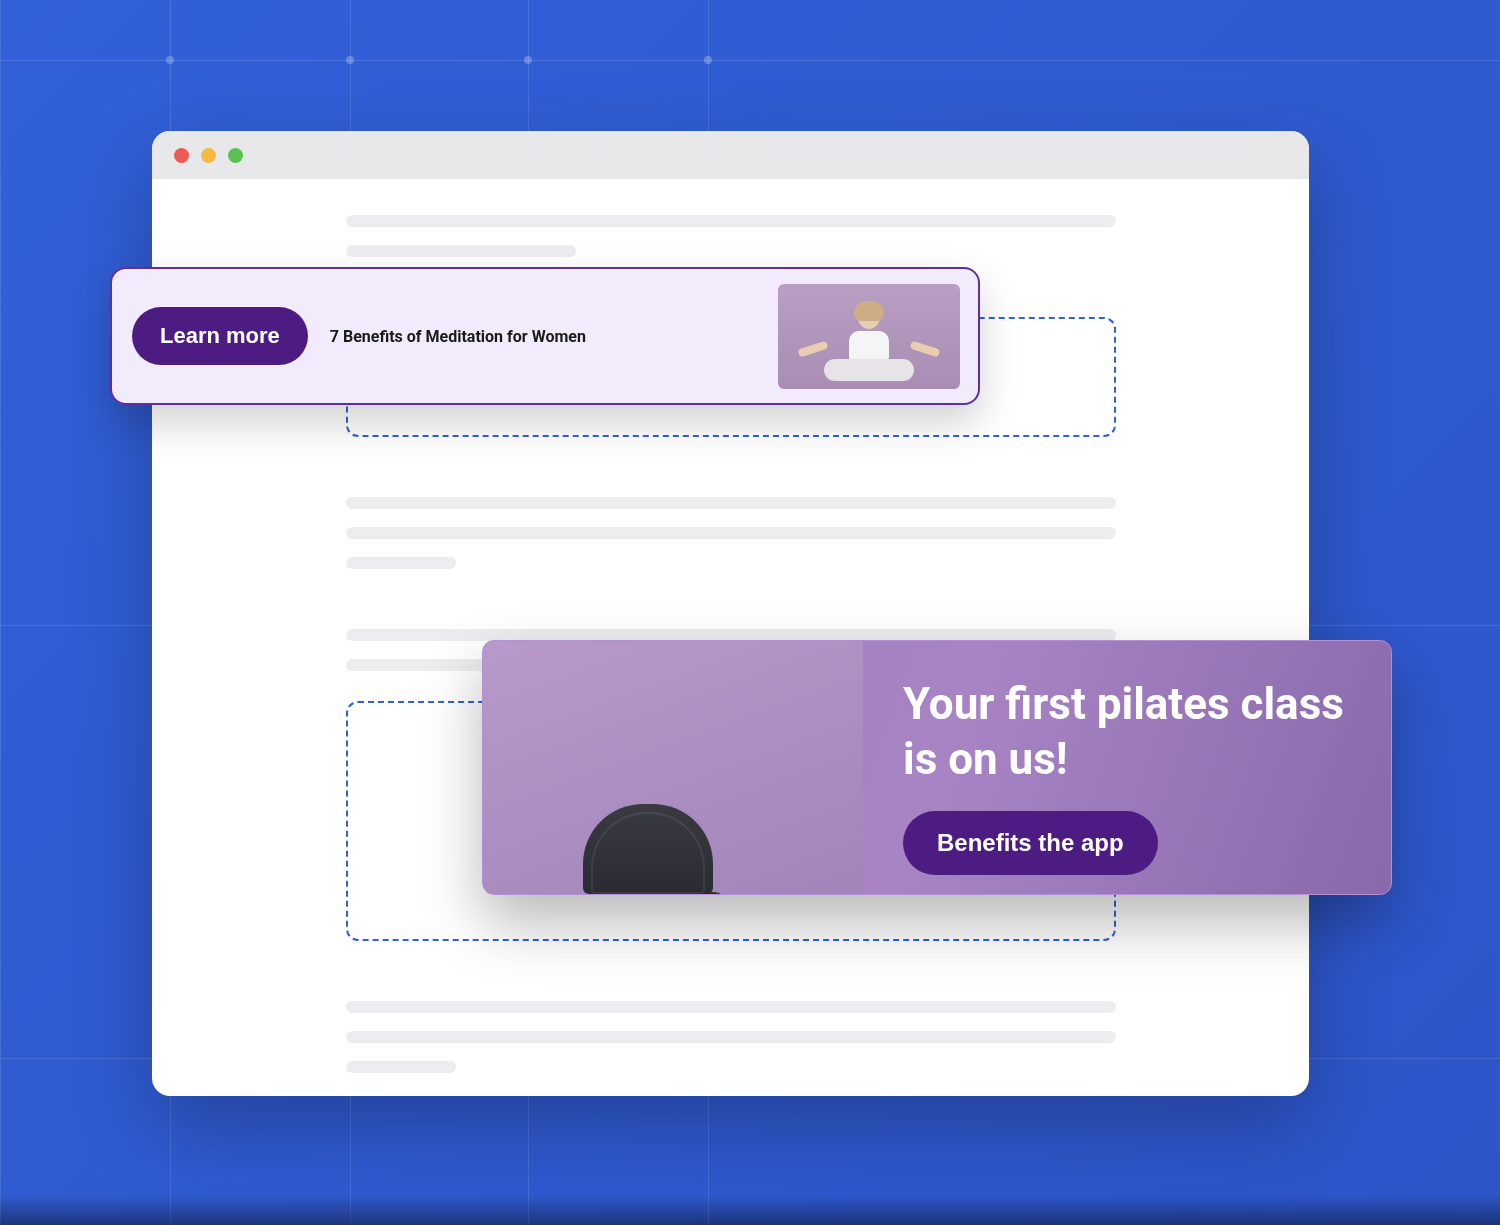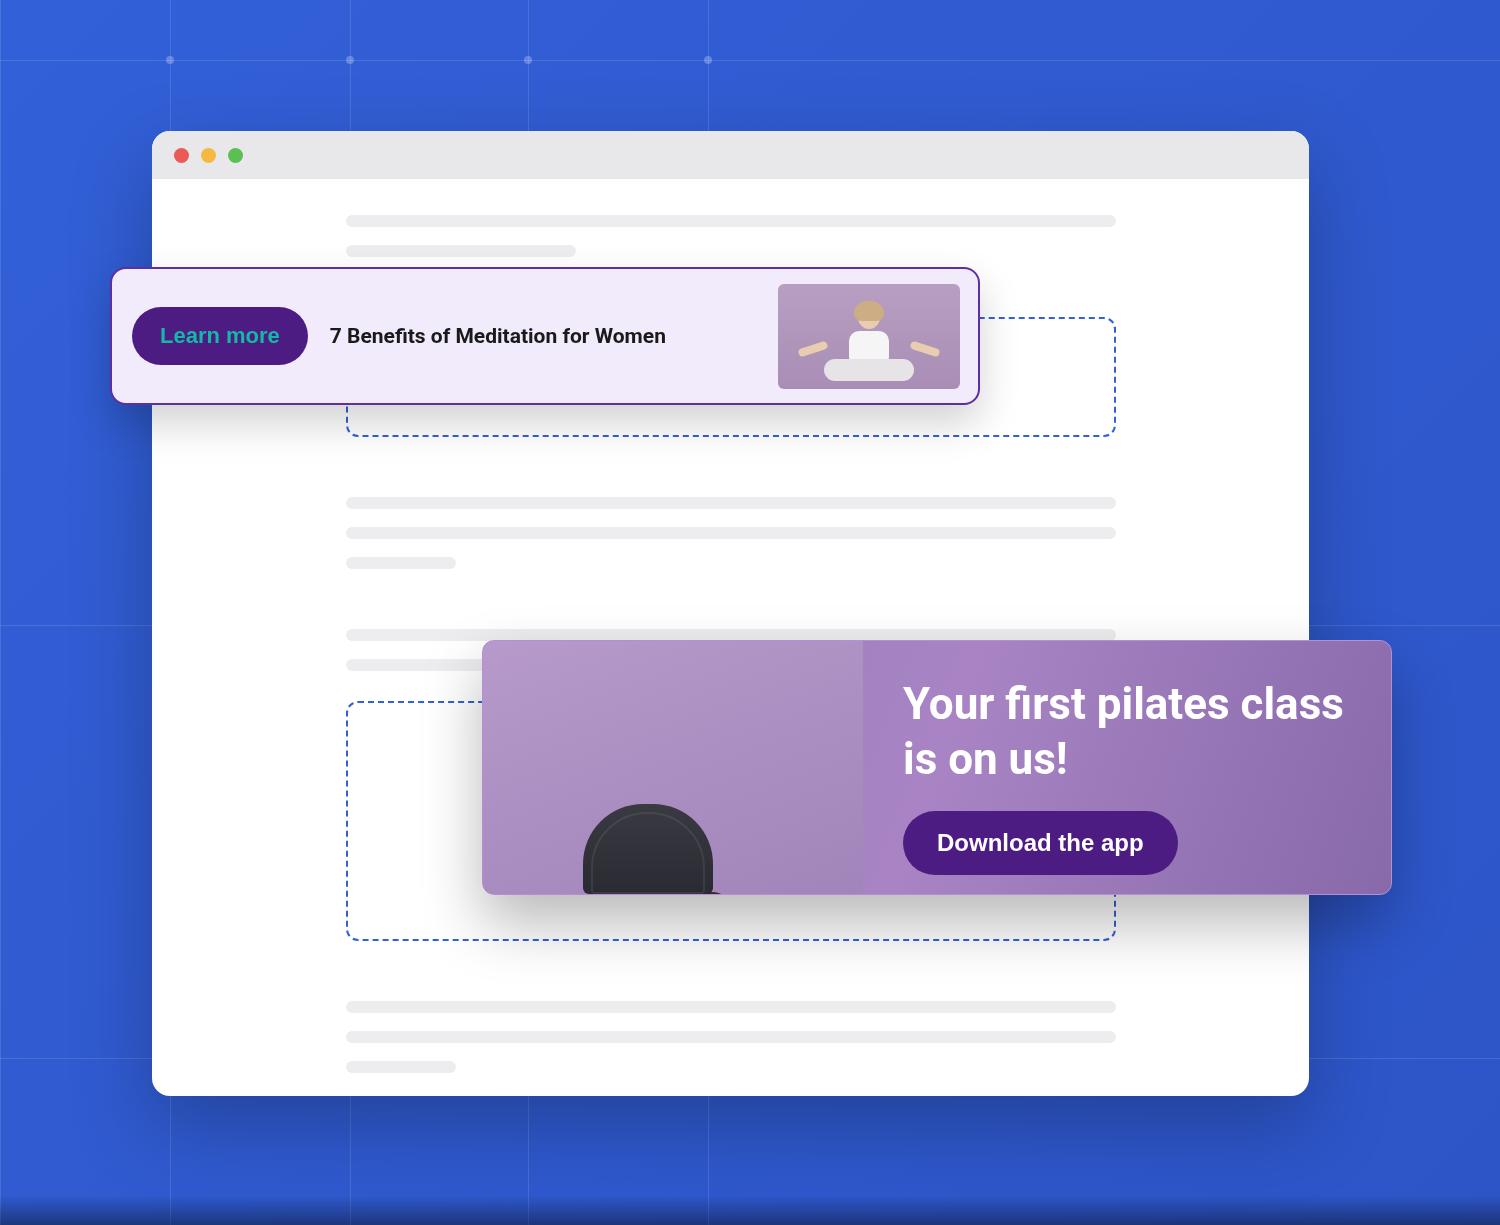--- a/index.html
+++ b/index.html
@@ -107,31 +107,31 @@
       border-radius: 16px;
       display: flex;
       align-items: center;
       padding: 0 18px 0 20px;
       gap: 22px;
       box-shadow: 0 18px 40px rgba(0,0,0,0.18);
     }
 
     .btn-learn {
       background: #4d1c82;
-      color: #14b8a6;
+      color: #ffffff;
       border: none;
       border-radius: 999px;
       padding: 16px 28px;
       font-size: 22px;
       font-weight: 700;
       cursor: pointer;
     }
 
     .med-title {
-      font-size: 21px;
+      font-size: 16px;
       font-weight: 700;
       color: #1a1a1a;
       flex: 1;
     }
 
     .med-thumb {
       width: 182px;
       height: 105px;
       border-radius: 6px;
       background: linear-gradient(180deg, #b89fc2 0%, #a98db5 100%);
@@ -338,17 +338,17 @@
   <div class="pil-photo">
     <div class="pil-person">
       <div class="pil-hair"></div>
       <div class="pil-bun"></div>
 
       <div class="pil-mat"></div>
     </div>
   </div>
   <div class="pil-right">
     <div class="pil-headline">Your first pilates class is on us!</div>
-    <button class="btn-download">Download the app</button>
+    <button class="btn-download">Benefits the app</button>
   </div>
 </div>
 
 <div class="bottom-fade"></div>
 
 </body></html>

